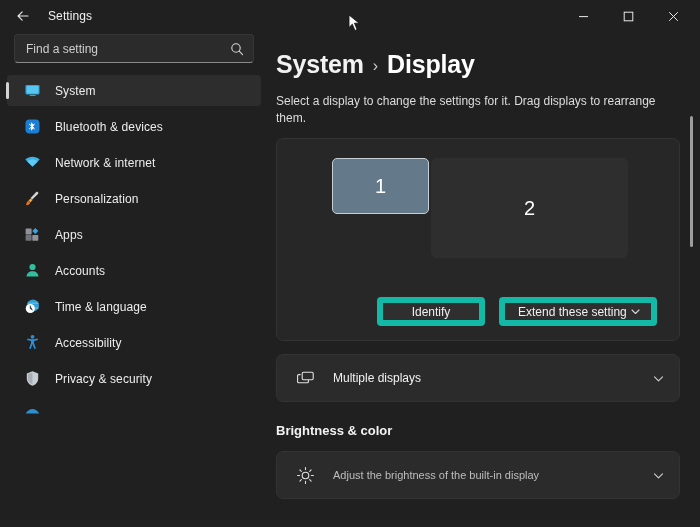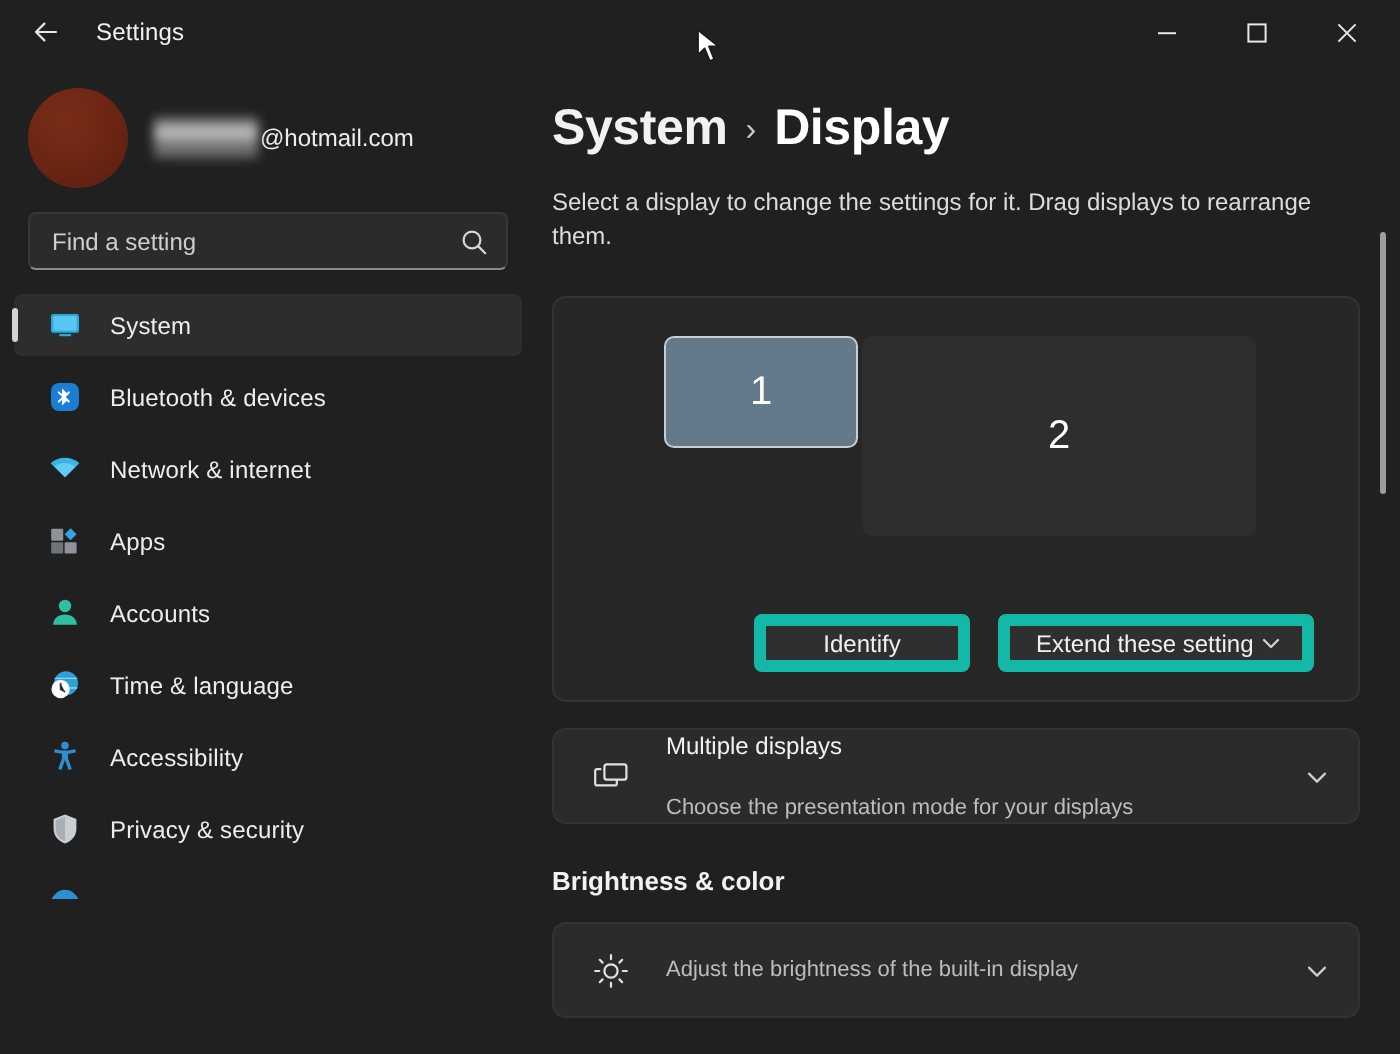--- a/index.html
+++ b/index.html
@@ -119,21 +119,21 @@
     display: flex; align-items: baseline; gap: 9px;
     padding-left: 0px;
     margin-bottom: 14px;
   }
   .crumb-sys { font-size: 25px; font-weight: 600; color: #f2f2f2; letter-spacing: -.2px; }
   .crumb-sep { font-size: 16px; color: #c9c9c9; position: relative; top: -2px; }
   .crumb-cur { font-size: 25px; font-weight: 700; color: #ffffff; letter-spacing: -.2px; }
   .desc {
     font-size: 12px; color: #dcdcdc; line-height: 17px;
     width: 393px;
-    margin-bottom: 21px;
+    margin-bottom: 11px;
   }
 
   .card {
     background: #2b2b2b;
     border: 1px solid #333333;
     border-radius: 7px;
     width: 404px;
   }
   .arrange-card { height: 203px; position: relative; background: #272727; }
   .monitors { position: relative; height: 152px; }
@@ -229,27 +229,20 @@
             <path d="M1.2 1.2l8.6 8.6M9.8 1.2l-8.6 8.6" stroke="#e8e8e8" stroke-width="1"></path>
           </svg>
       </div>
     </div>
   </div>
 
   <div class="body">
 
     <div class="sidebar">
 
-      <div class="account">
-        <div class="avatar"></div>
-        <div class="account-text">
-          <span class="blurname"></span>
-          <span class="email">@hotmail.com</span>
-        </div>
-      </div>
 
       <div class="search-wrap">
         <div class="search-box">
           <span class="ph">Find a setting</span>
           <span class="sicon">
             <svg width="14" height="14" viewBox="0 0 14 14" fill="none">
               <circle cx="6" cy="6" r="4.2" stroke="#d8d8d8" stroke-width="1.1"></circle>
               <path d="M9.2 9.2L12.6 12.6" stroke="#d8d8d8" stroke-width="1.1" stroke-linecap="round"></path>
             </svg>
           </span>
@@ -283,20 +276,30 @@
         <div class="navitem">
           <span class="navicon">
             <svg width="17" height="17" viewBox="0 0 17 17">
               <path d="M8.5 12.8L1.3 5.6c4-3.7 10.4-3.7 14.4 0L8.5 12.8z" fill="#3ab3e8"></path>
               <path d="M8.5 12.5L3.4 7.4c2.9-2.5 7.3-2.5 10.2 0l-5.1 5.1z" fill="#62cbf2"></path>
             </svg>
           </span>
           <span class="navlabel">Network &amp; internet</span>
         </div>
 
+        <div class="navitem">
+          <span class="navicon">
+            <svg width="17" height="17" viewBox="0 0 17 17">
+              <path d="M13.8 1.9c.7.7.7 1.5.2 2L8.3 9.6 6.6 7.9 12.2 2.1c.5-.5 1.1-.6 1.6-.2z" fill="#cfd3d6"></path>
+              <path d="M6.9 8.2l1.7 1.7-2.2 2.5-2-2 2.5-2.2z" fill="#f2a33c"></path>
+              <path d="M4.2 10.8l2 2c-.6 1.3-1.6 2.3-3.2 2.5-.5.1-.9-.3-.8-.8.2-1.5 1-2.8 2-3.7z" fill="#e2761f"></path>
+            </svg>
+          </span>
+          <span class="navlabel">Personalization</span>
+        </div>
 
         <div class="navitem">
           <span class="navicon">
             <svg width="17" height="17" viewBox="0 0 17 17">
               <rect x="1.6" y="2.4" width="6" height="6" rx=".6" fill="#8f9399"></rect>
               <rect x="1.6" y="9.1" width="6" height="5.6" rx=".6" fill="#6f7478"></rect>
               <rect x="8.3" y="9.1" width="6" height="5.6" rx=".6" fill="#8f9399"></rect>
               <path d="M11.3 2.1l3 3-3 3-3-3 3-3z" fill="#35a4e0"></path>
             </svg>
           </span>
@@ -389,21 +392,20 @@
 
       <div class="card row-card">
         <span class="row-icon">
           <svg width="19" height="19" viewBox="0 0 19 19" fill="none">
             <rect x="6.2" y="3.2" width="11" height="7.6" rx="1.2" stroke="#e2e2e2" stroke-width="1.1"></rect>
             <path d="M4.2 5.6H2.6a1 1 0 00-1 1v6.1a1 1 0 001 1h8.8a1 1 0 001-1v-1.4" stroke="#e2e2e2" stroke-width="1.1" stroke-linecap="round" stroke-linejoin="round"></path>
           </svg>
         </span>
         <span class="row-texts">
           <span class="row-title">Multiple displays</span>
-          <span class="row-sub">Choose the presentation mode for your displays</span>
         </span>
         <span class="row-chev">
           <svg width="13" height="13" viewBox="0 0 13 13" fill="none">
               <path d="M2.5 4.8L6.5 8.8l4-4" stroke="#d0d0d0" stroke-width="1.1" stroke-linecap="round" stroke-linejoin="round"></path>
             </svg>
         </span>
       </div>
 
       <div class="section-head">Brightness &amp; color</div>
 

